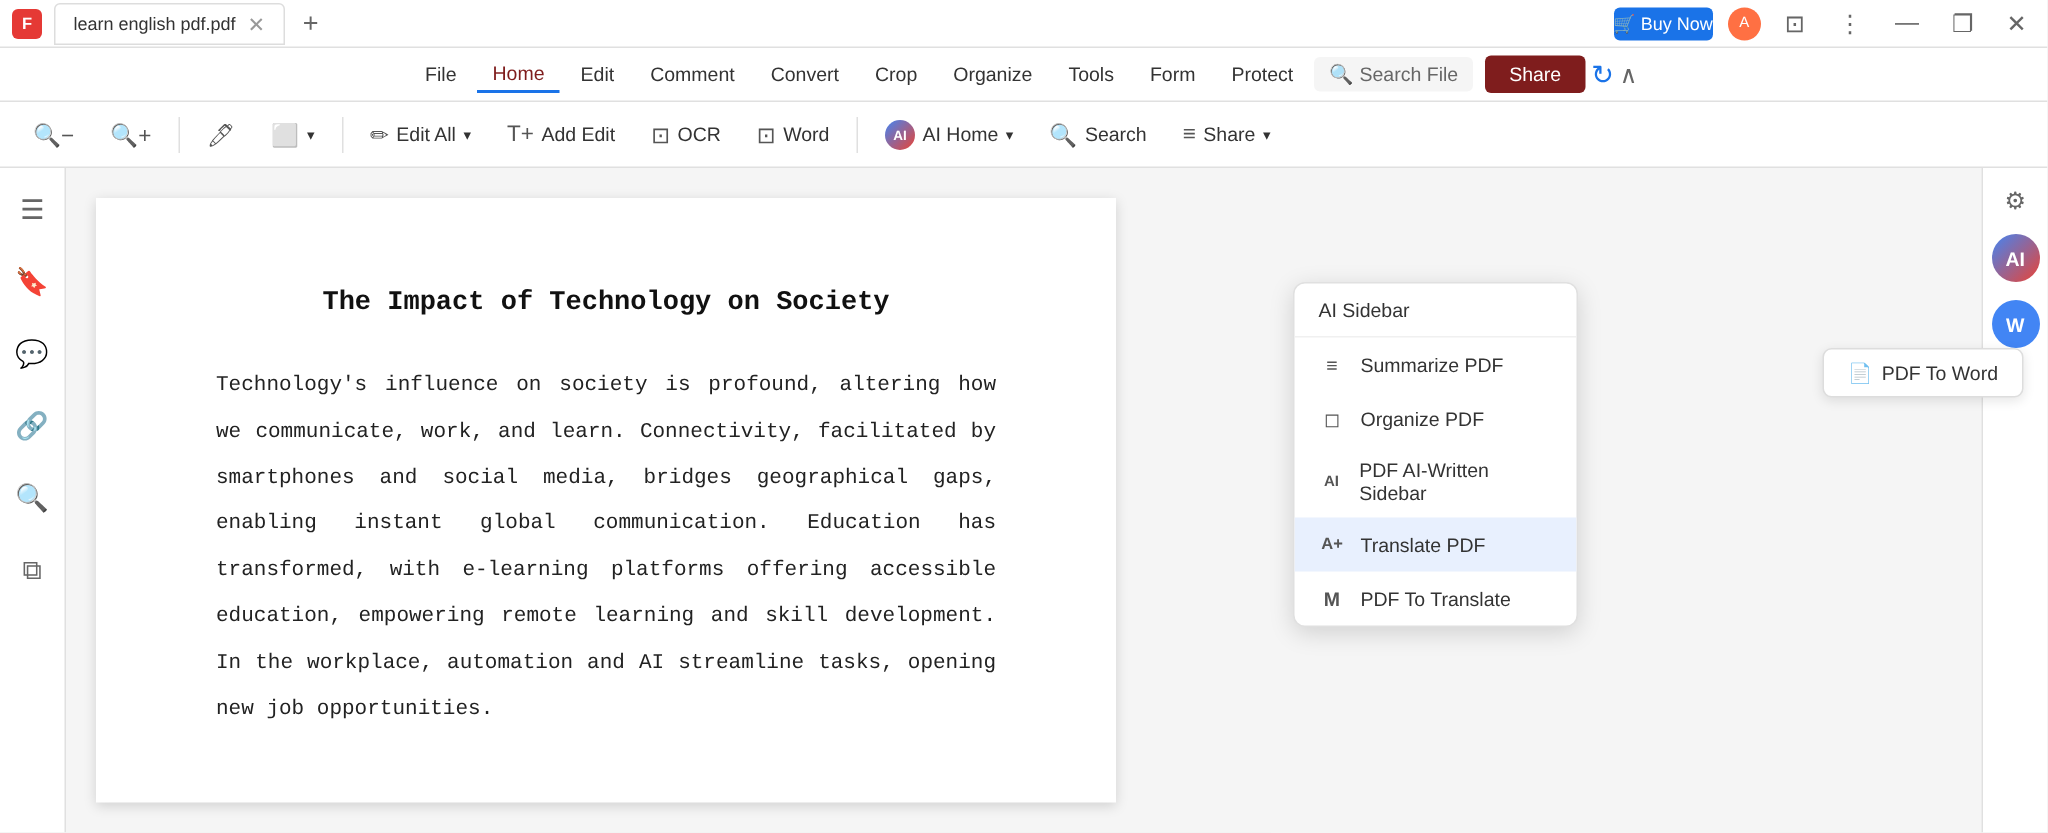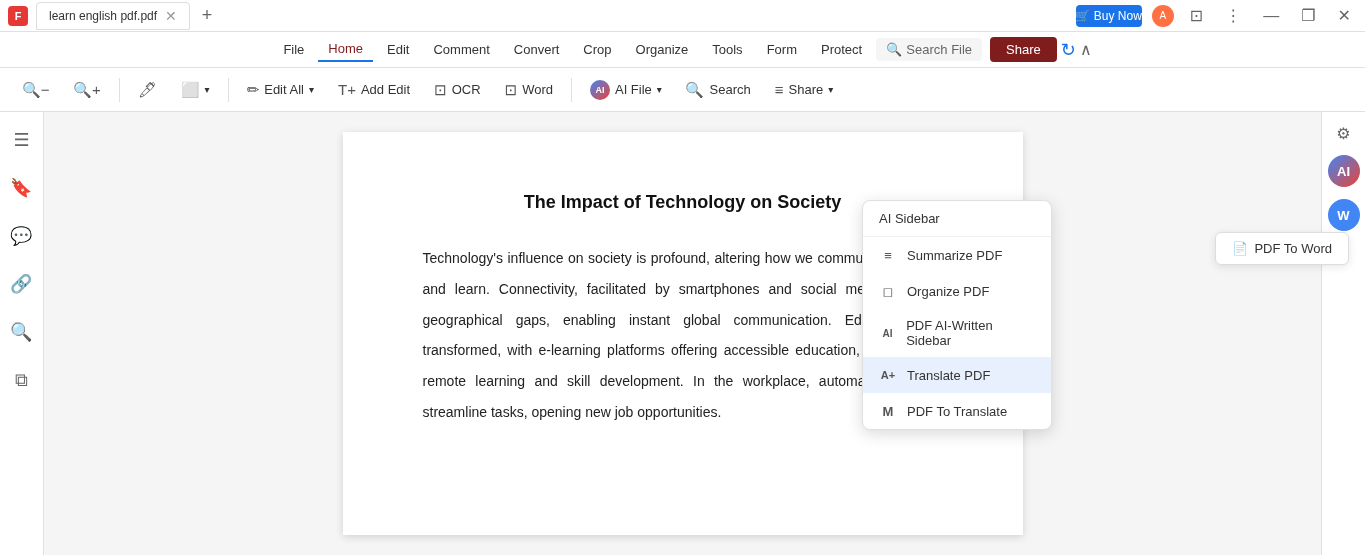--- a/index.html
+++ b/index.html
@@ -62,35 +62,35 @@
     .main-area { display: flex; height: calc(555px - 112px); position: relative; }
 
     
     .left-sidebar {
       width: 44px; background: #fff; border-right: 1px solid #e0e0e0;
       display: flex; flex-direction: column; align-items: center; padding: 12px 0; gap: 16px;
     }
     .sidebar-icon { width: 32px; height: 32px; display: flex; align-items: center; justify-content: center; color: #666; font-size: 18px; cursor: pointer; border-radius: 4px; }
 
     
-    .pdf-area { flex: 1; background: #f5f5f5; display: flex; justify-content: center; padding: 20px; overflow: hidden; }
+    .pdf-area { flex: 1; background: #f5f5f5; display: flex; padding: 20px; overflow: hidden; font-family: Liberation Mono, monospace; }
     .pdf-page { background: white; width: 680px; padding: 60px 80px; box-shadow: 0 2px 8px rgba(0,0,0,0.15); position: relative; }
     .pdf-title { font-size: 18px; font-weight: bold; text-align: center; margin-bottom: 30px; color: #111; }
     .pdf-text { font-size: 14px; line-height: 2.2; color: #222; text-align: justify; }
 
     
     .right-sidebar {
       width: 44px; background: #fff; border-left: 1px solid #e0e0e0;
       display: flex; flex-direction: column; align-items: center; padding: 12px 0; gap: 12px;
     }
     .right-icon { width: 32px; height: 32px; display: flex; align-items: center; justify-content: center; border-radius: 50%; font-size: 13px; font-weight: bold; color: white; cursor: pointer; }
 
     
     .dropdown-menu {
-      position: absolute; top: 88px; left: 862px; z-index: 100;
+      position: absolute; top: 76px; left: 862px; z-index: 100;
       background: white; border: 1px solid #e0e0e0; border-radius: 8px;
       box-shadow: 0 4px 16px rgba(0,0,0,0.15); width: 190px; overflow: hidden;
     }
     .dropdown-header {
       padding: 10px 16px; font-size: 13px; color: #333; font-weight: 500;
       border-bottom: 1px solid #f0f0f0;
     }
     .dropdown-item {
       display: flex; align-items: center; gap: 10px; padding: 9px 16px;
       font-size: 13px; color: #333; cursor: pointer;
@@ -170,21 +170,21 @@
     <span class="icon">⊡</span>
     <span>OCR</span>
   </button>
   <button class="tool-btn">
     <span class="icon">⊡</span>
     <span>Word</span>
   </button>
   <div class="tool-separator"></div>
   <button class="ai-tools-btn">
     <div class="ai-avatar">AI</div>
-    <span>AI File</span>
+    <span>AI Home</span>
     <span style="font-size:10px;">▾</span>
   </button>
   <button class="tool-btn">
     <span class="icon">🔍</span>
     <span>Search</span>
   </button>
   <button class="tool-btn">
     <span class="icon">≡</span>
     <span>Share</span>
     <span style="font-size:10px;">▾</span>

